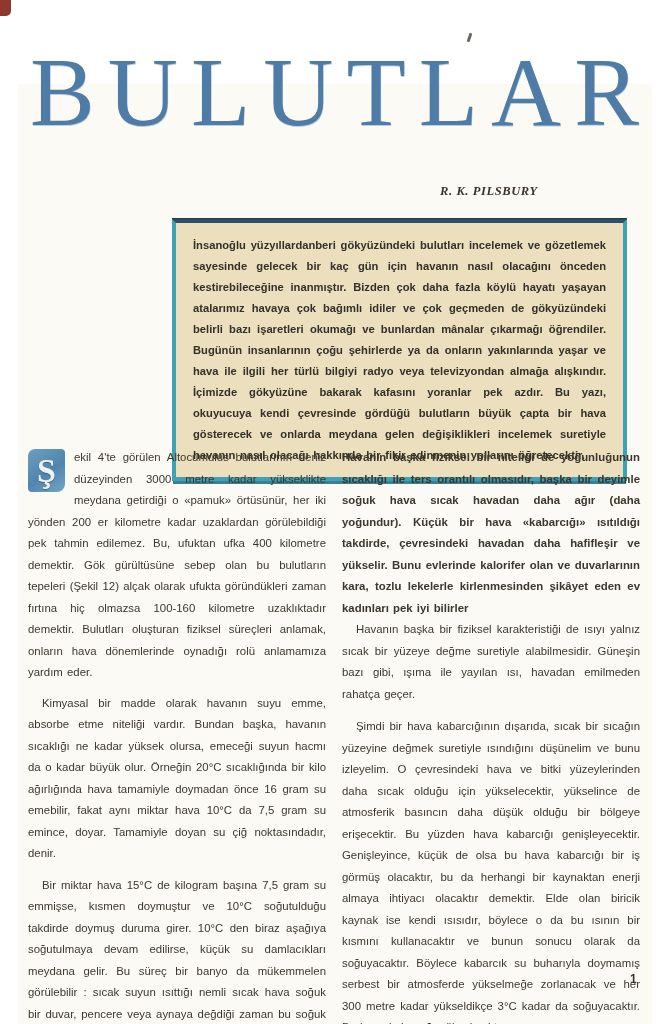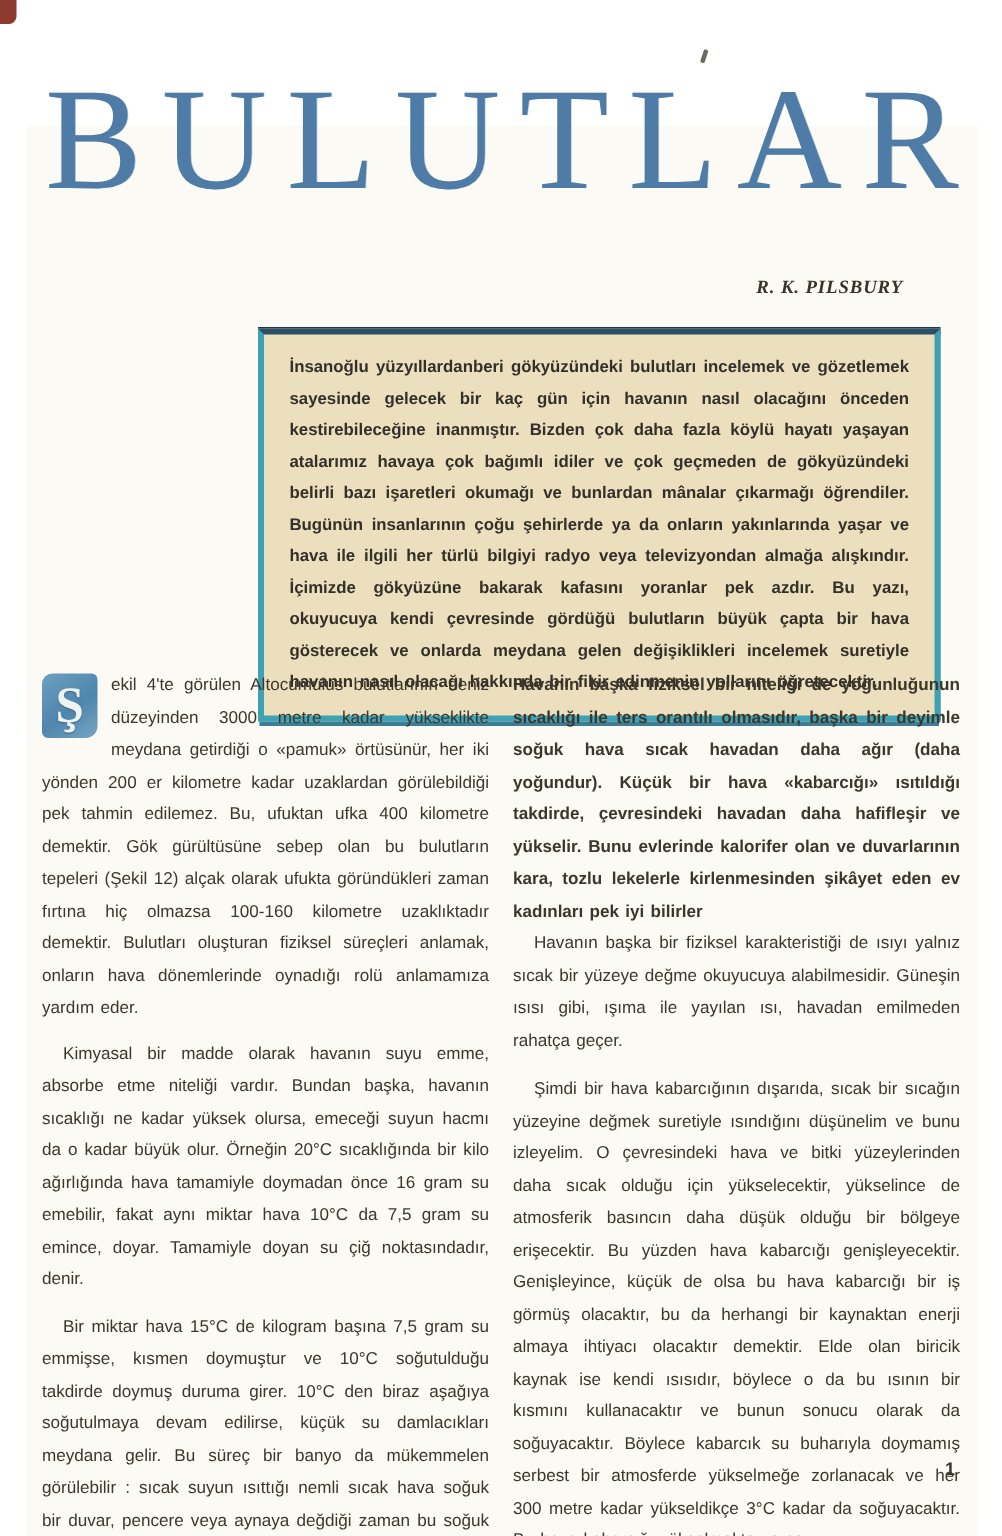--- a/index.html
+++ b/index.html
@@ -37,21 +37,21 @@
     position: absolute; left: 30px; top: 42px; width: 616px;
     font-family: "Liberation Serif", serif;
     font-size: 97px; line-height: 1.05;
     letter-spacing: 0.135em;
     color: #4e7ca6;
     white-space: nowrap;
     text-shadow: 0.5px 0.5px 0 rgba(78,124,166,0.35);
   }
   .author-byline {
     position: absolute; left: 440px; top: 184px; width: 162px;
-    text-align: right;
+    text-align: left;
     font-family: "Liberation Serif", serif;
     font-style: italic; font-weight: 700;
     font-size: 12.5px; letter-spacing: 0.6px;
     color: #39332a;
   }
   .intro-box {
     position: absolute; left: 172px; top: 219px; width: 455px;
     box-sizing: border-box;
     border: 4px solid #3fa2b4;
     border-top-color: #2d4f63;
@@ -115,18 +115,18 @@
   </div>
 
   <div class="column column-left">
     <p class="p1 no-indent"><span class="drop-cap">Ş</span><span>ekil 4'te görülen Altocumulus bulutlarının deniz düzeyinden 3000 metre kadar yükseklikte meydana getirdiği o «pamuk» örtüsünür, her iki yönden 200 er kilometre kadar uzaklardan görülebildiği pek tahmin edilemez. Bu, ufuktan ufka 400 kilometre demektir. Gök gürültüsüne sebep olan bu bulutların tepeleri (Şekil 12) alçak olarak ufukta göründükleri zaman fırtına hiç olmazsa 100-160 kilometre uzaklıktadır demektir. Bulutları oluşturan fiziksel süreçleri anlamak, onların hava dönemlerinde oynadığı rolü anlamamıza yardım eder.</span></p>
     <p class="p2">Kimyasal bir madde olarak havanın suyu emme, absorbe etme niteliği vardır. Bundan başka, havanın sıcaklığı ne kadar yüksek olursa, emeceği suyun hacmı da o kadar büyük olur. Örneğin 20°C sıcaklığında bir kilo ağırlığında hava tamamiyle doymadan önce 16 gram su emebilir, fakat aynı miktar hava 10°C da 7,5 gram su emince, doyar. Tamamiyle doyan su çiğ noktasındadır, denir.</p>
     <p class="p3">Bir miktar hava 15°C de kilogram başına 7,5 gram su emmişse, kısmen doymuştur ve 10°C soğutulduğu takdirde doymuş duruma girer. 10°C den biraz aşağıya soğutulmaya devam edilirse, küçük su damlacıkları meydana gelir. Bu süreç bir banyo da mükemmelen görülebilir : sıcak suyun ısıttığı nemli sıcak hava soğuk bir duvar, pencere veya aynaya değdiği zaman bu soğuk yüzeyler üzerinde küçük su damlaları bırakır.</p>
   </div>
 
   <div class="column column-right">
     <p class="p1 no-indent">Havanın başka fiziksel bir niteliği de yoğunluğunun sıcaklığı ile ters orantılı olmasıdır, başka bir deyimle soğuk hava sıcak havadan daha ağır (daha yoğundur). Küçük bir hava «kabarcığı» ısıtıldığı takdirde, çevresindeki havadan daha hafifleşir ve yükselir. Bunu evlerinde kalorifer olan ve duvarlarının kara, tozlu lekelerle kirlenmesinden şikâyet eden ev kadınları pek iyi bilirler</p>
-    <p class="p2">Havanın başka bir fiziksel karakteristiği de ısıyı yalnız sıcak bir yüzeye değme okuyucuya alabilmesidir. Güneşin ısısı gibi, ışıma ile yayılan ısı, havadan emilmeden rahatça geçer.</p>
+    <p class="p2">Havanın başka bir fiziksel karakteristiği de ısıyı yalnız sıcak bir yüzeye değme suretiyle alabilmesidir. Güneşin bazı gibi, ışıma ile yayılan ısı, havadan emilmeden rahatça geçer.</p>
     <p class="p3">Şimdi bir hava kabarcığının dışarıda, sıcak bir sıcağın yüzeyine değmek suretiyle ısındığını düşünelim ve bunu izleyelim. O çevresindeki hava ve bitki yüzeylerinden daha sıcak olduğu için yükselecektir, yükselince de atmosferik basıncın daha düşük olduğu bir bölgeye erişecektir. Bu yüzden hava kabarcığı genişleyecektir. Genişleyince, küçük de olsa bu hava kabarcığı bir iş görmüş olacaktır, bu da herhangi bir kaynaktan enerji almaya ihtiyacı olacaktır demektir. Elde olan biricik kaynak ise kendi ısısıdır, böylece o da bu ısının bir kısmını kullanacaktır ve bunun sonucu olarak da soğuyacaktır. Böylece kabarcık su buharıyla doymamış serbest bir atmosferde yükselmeğe zorlanacak ve her 300 metre kadar yükseldikçe 3°C kadar da soğuyacaktır. Bu hava kabarcığı yükselmekte ve so-</p>
   </div>
 
   <div class="page-number">1</div>
 </div>
 
 </body></html>

